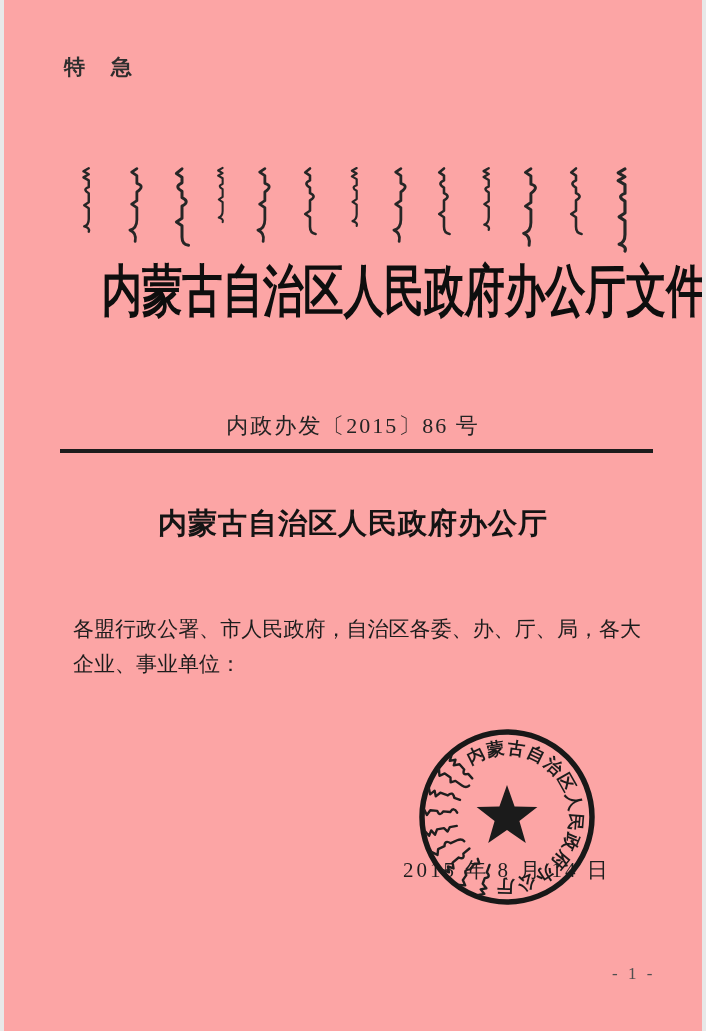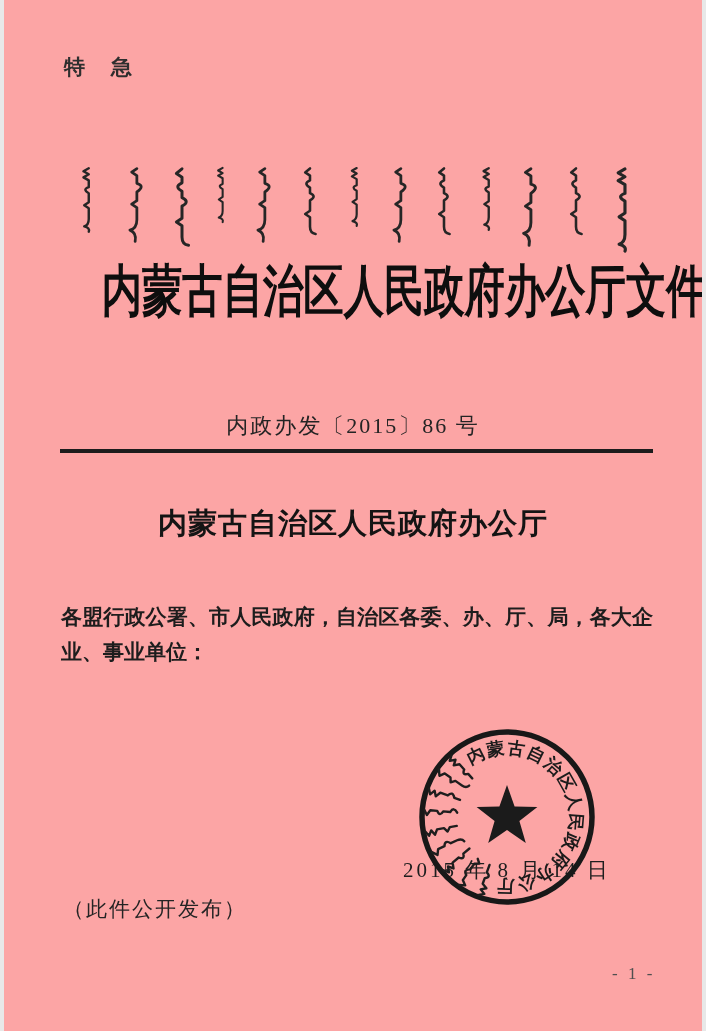--- a/index.html
+++ b/index.html
@@ -34,21 +34,21 @@
     position:absolute;left:56px;top:449px;width:593px;height:4px;
     background:#1c1c1c;
   }
   .notice-title{position:absolute;left:0;right:0;text-align:center;font-weight:bold;color:#141414;white-space:nowrap;}
   .notice-title.l1{top:504px;font-size:29px;letter-spacing:1px;}
   .notice-title.l2{top:541px;font-size:30px;letter-spacing:0px;}
   .body-text{
     position:absolute;left:57px;top:600px;width:592px;
     font-size:21px;line-height:35px;text-align:justify;color:#1d1d1d;
   }
-  .body-text p{margin:0;font-weight:bold;}
+  .body-text p{margin:12px;}
   .body-text p.indent{text-indent:2em;}
   .issue-date{
     position:absolute;left:399px;top:856px;
     font-size:21px;letter-spacing:3px;color:#1e1e1e;white-space:nowrap;z-index:1;
   }
   .seal{position:absolute;left:396px;top:710px;width:214px;height:214px;z-index:2;}
   .public-note{
     position:absolute;left:59px;top:895px;
     font-size:21px;letter-spacing:2px;color:#242424;
   }
@@ -120,17 +120,16 @@
       <path d="M107 24 L102 27 107 30 102 33 107 36 V44 Q101 47 107 50 V58" transform="rotate(230 107 107)"></path>
       <path d="M107 24 L102 28 107 31 V38 Q113 41 107 45 V52 Q107 57 103 58" transform="rotate(245 107 107)"></path>
       <path d="M107 24 L102 27 107 30 102 33 107 36 V43 L103 46 107 49 V56" transform="rotate(260 107 107)"></path>
       <path d="M107 24 L102 27 107 30 V37 Q101 40 107 43 V50 Q113 53 107 57" transform="rotate(275 107 107)"></path>
       <path d="M107 24 L102 27 107 30 102 33 107 36 V44 Q113 47 107 51 V57" transform="rotate(290 107 107)"></path>
       <path d="M107 24 L102 28 107 31 V38 L103 41 107 44 V52 Q107 57 111 58" transform="rotate(305 107 107)"></path>
       <path d="M107 24 L102 27 107 30 102 33 107 36 V43 Q101 46 107 49 V55" transform="rotate(318 107 107)"></path>
     </g>
   </svg>
 
-  <div class="public-note">（此件公开发布）</div>
 
   <div class="page-number">- 1 -</div>
 
 </div>
 
 </body></html>

